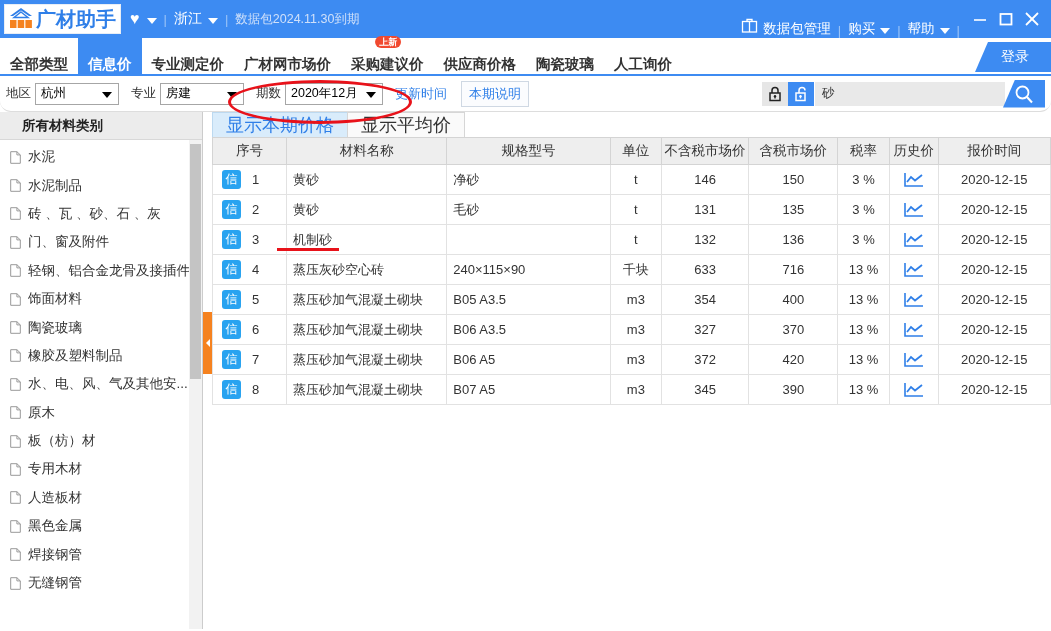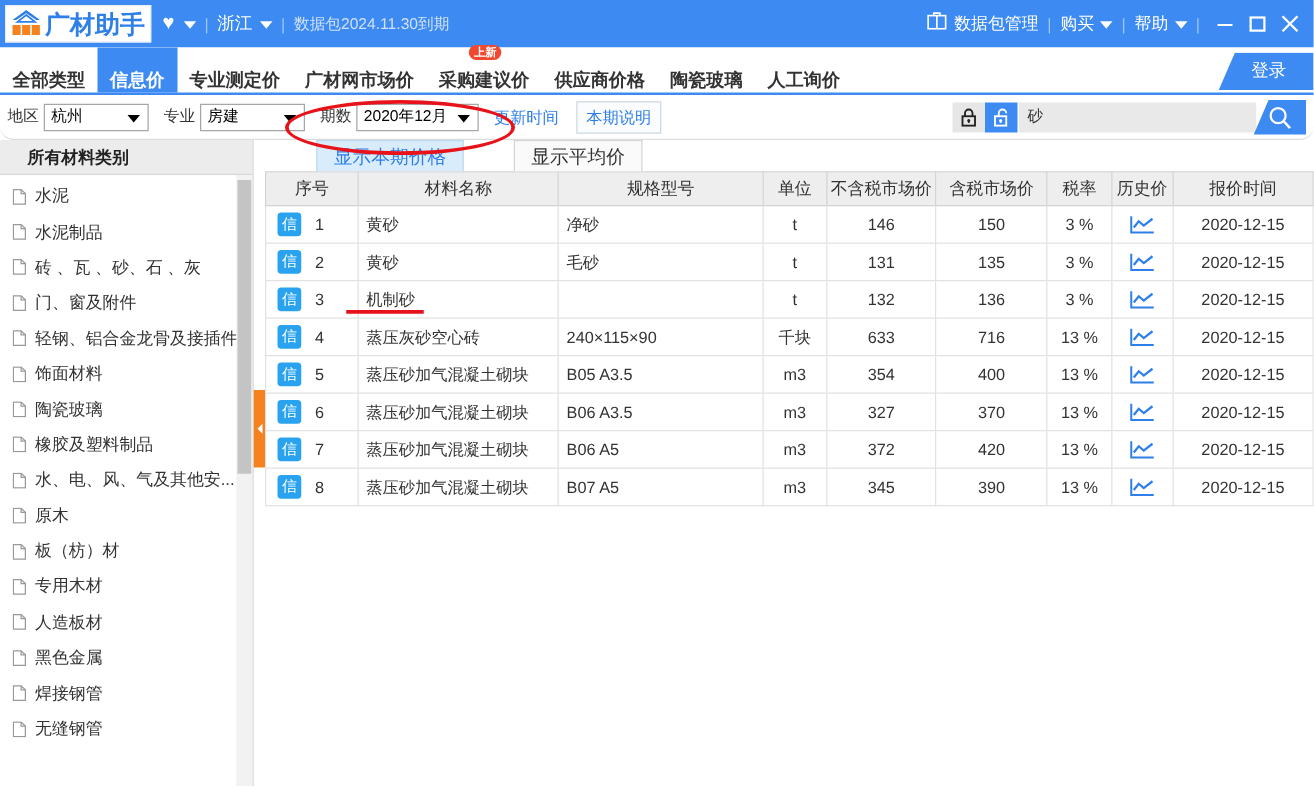--- a/index.html
+++ b/index.html
@@ -38,21 +38,21 @@
     border-left: 5px solid transparent;
     border-right: 5px solid transparent;
     border-top: 6px solid #ffffff;
     display: inline-block;
   }
   .tb-sep { color: #9cc4f7; margin: 0 7px; font-size: 13px; }
   .tb-province { font-size: 14px; color: #ffffff; }
   .tb-expire { font-size: 12.5px; color: #cfe0fa; }
   .tb-right {
     position: absolute; right: 0; top: 0; height: 38px;
-    display: flex; align-items: center; padding-right: 6px;
+    display: flex; align-items: flex-end; padding-right: 6px;
   }
   .tb-right .tb-lbl { font-size: 13.5px; color: #fff; }
   .win-btn {
     width: 26px; height: 38px; display: flex;
     align-items: center; justify-content: center;
     color: #ffffff;
   }
 
   
   .tabbar {
@@ -182,23 +182,23 @@
   }
 
   
   .content {
     flex: 1; background: #ffffff; position: relative;
     padding-left: 9px;
   }
   .subtabs { display: flex; height: 25px; }
   .subtab {
     padding: 0 13px; display: flex; align-items: center;
-    font-size: 15px; color: #333;
+    font-size: 18px; color: #333;
     border: 1px solid #d6d6d6; border-bottom: none;
-    background: #fafafa; margin-right: -1px; margin-left: 41px;
+    background: #fafafa; margin-right: -1px;
   }
   .subtab.active { background: #d9ecfb; color: #2f7fe8; border-color: #bcd9f0; }
 
   
   table.grid {
     width: 100%; border-collapse: collapse;
     font-size: 13px; table-layout: fixed;
   }
   table.grid th {
     background: #eeeeee; font-weight: normal;

